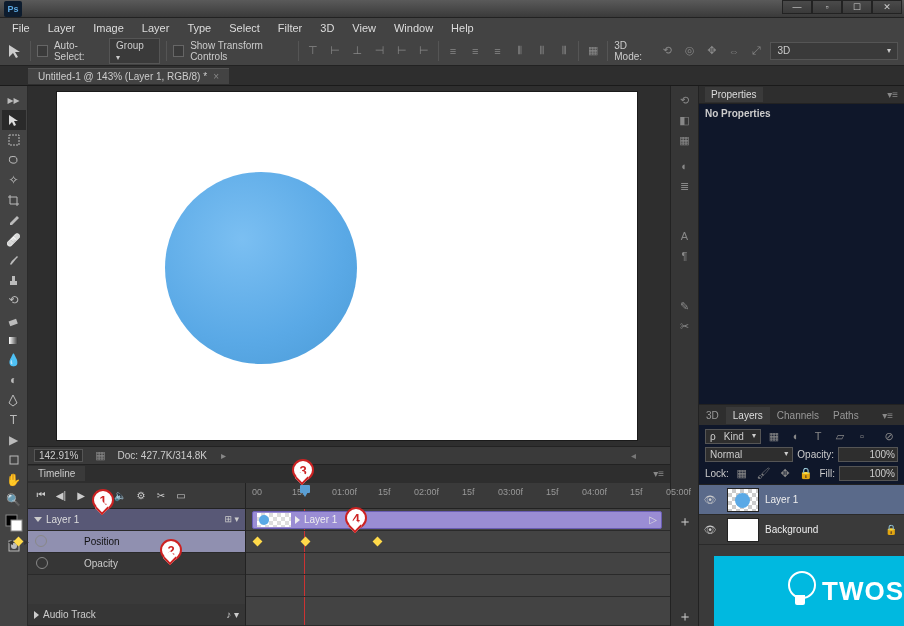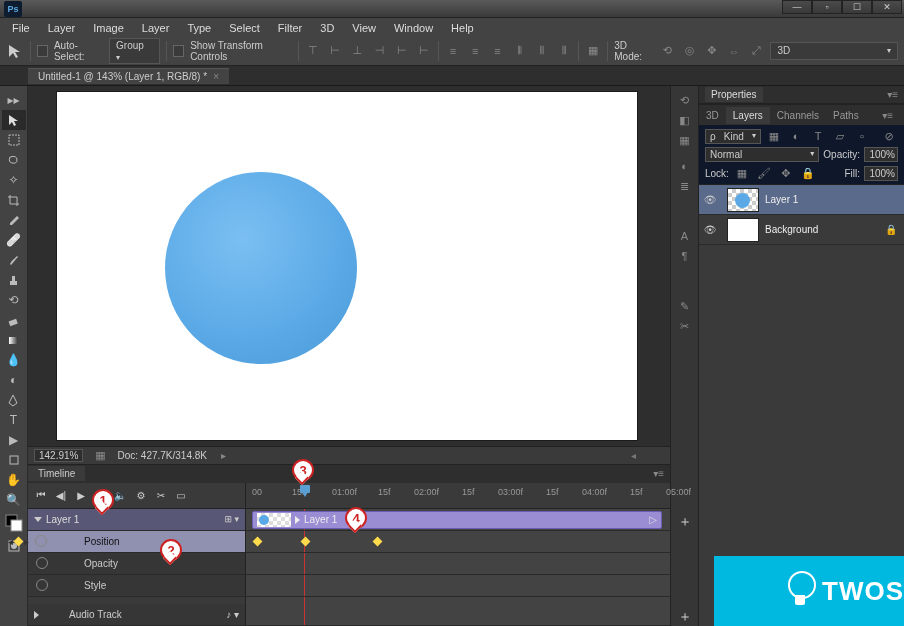--- a/index.html
+++ b/index.html
@@ -57,21 +57,21 @@
 .playhead { position: absolute; top: 0; left: 54px; width: 10px; height: 14px; }
 .playhead::before { content: ''; position: absolute; top: 2px; left: 0; width: 10px; height: 8px; background: #5a9fd4; border-radius: 1px; }
 .playhead::after { content: ''; position: absolute; top: 9px; left: 2px; border-left: 3px solid transparent; border-right: 3px solid transparent; border-top: 5px solid #5a9fd4; }
 .tl-body { flex: 1; display: flex; }
 .tl-track-labels { width: 218px; background: #3a3a3a; border-right: 1px solid #222; display: flex; flex-direction: column; }
 .tl-tracks { flex: 1; background: #434343; position: relative; }
 .track-head { height: 22px; border-bottom: 1px solid #2a2a2a; display: flex; align-items: center; padding: 0 6px; }
 .track-head.layer { background: #585876; color: #ddd; }
 .track-head.prop { background: #363636; color: #ccc; padding-left: 56px; }
 .track-head.prop.sel { background: #9090b0; color: #111; }
-.track-head.audio { background: #363636; color: #ccc; gap: 26px; }
+.track-head.audio { background: #363636; color: #ccc; }
 .tri { display: inline-block; border-top: 4px solid transparent; border-bottom: 4px solid transparent; border-left: 5px solid #ccc; margin-right: 4px; }
 .tri.down { border-left: 4px solid transparent; border-right: 4px solid transparent; border-top: 5px solid #ccc; border-bottom: none; }
 .kf-ctrl { display: flex; align-items: center; gap: 2px; margin-right: 4px; }
 .diamond { width: 7px; height: 7px; background: #ffda4a; transform: rotate(45deg); display: inline-block; }
 .stopwatch { width: 12px; height: 12px; border: 1px solid #888; border-radius: 50%; display: inline-block; }
 
 .clip-row { height: 22px; border-bottom: 1px solid #2a2a2a; position: relative; }
 .clip { position: absolute; left: 6px; right: 8px; top: 2px; height: 18px; background: #9a8dd4; border: 1px solid #6a5db4; border-radius: 2px; display: flex; align-items: center; }
 .clip-thumb { width: 34px; height: 14px; background: repeating-conic-gradient(#ddd 0 25%, #fff 0 50%) 0 0/8px 8px; margin: 0 4px; position: relative; }
 .clip-thumb::after { content: ''; position: absolute; left: 2px; top: 2px; width: 10px; height: 10px; border-radius: 50%; background: #5aa9e6; }
@@ -89,21 +89,21 @@
 .panel-tab.active { background: #3a3a3a; color: #ddd; }
 .props-body { flex: 0 0 300px; padding: 4px 6px; color: #ccc; font-size: 10px; }
 .layers-panel { flex: 1; display: flex; flex-direction: column; border-top: 1px solid #222; }
 .layers-tabs { height: 20px; background: #2e2e2e; display: flex; align-items: center; }
 .layers-tabs span { padding: 3px 7px; font-size: 10px; color: #999; }
 .layers-tabs span.active { background: #3a3a3a; color: #ddd; }
 .layers-opts { padding: 3px 6px; display: flex; flex-direction: column; gap: 3px; border-bottom: 1px solid #222; }
 .layers-row { display: flex; align-items: center; gap: 4px; font-size: 10px; }
 .kind-select { background: #2e2e2e; border: 1px solid #555; padding: 1px 4px; flex: 0 0 56px; display: flex; justify-content: space-between; }
 .blend-select { background: #2e2e2e; border: 1px solid #555; padding: 1px 4px; flex: 1; display: flex; justify-content: space-between; }
-.pct-field { background: #2e2e2e; border: 1px solid #555; padding: 1px 2px; width: 34px; text-align: right; }
+.pct-field { background: #2e2e2e; border: 1px solid #555; padding: 1px 2px; width: 60px; text-align: right; }
 .layers-list { flex: 1; background: #3a3a3a; }
 .layer-item { height: 30px; display: flex; align-items: center; border-bottom: 1px solid #2a2a2a; }
 .layer-item.sel { background: #5a6a8a; }
 .eye { width: 22px; text-align: center; color: #ccc; }
 .layer-thumb { width: 32px; height: 24px; background: repeating-conic-gradient(#ccc 0 25%, #fff 0 50%) 0 0/8px 8px; border: 1px solid #222; position: relative; margin: 0 6px; }
 .layer-thumb.circle-thumb::after { content: ''; position: absolute; left: 7px; top: 4px; width: 15px; height: 15px; border-radius: 50%; background: #5aa9e6; }
 .layer-thumb.bg-thumb { background: #fff; }
 .layer-name { font-size: 10px; color: #eee; }
 .lock-icon { margin-left: auto; margin-right: 6px; color: #ccc; font-size: 10px; }
 
@@ -344,24 +344,20 @@
                 <span class="diamond"></span>
                 <span style="color:#333">▸</span>
               <span class="stopwatch" style="margin-left:4px;"></span>
             </span>
             <span>Position</span>
           </div>
           <div class="track-head prop">
             <span class="stopwatch" style="position:absolute;left:36px;"></span>
             <span>Opacity</span>
           </div>
-          <div class="track-head prop">
-            <span class="stopwatch" style="position:absolute;left:36px;"></span>
-            <span>Style</span>
-          </div>
           <div style="flex:1"></div>
           <div class="track-head audio">
             <span class="tri"></span>
             <span>Audio Track</span>
             <span style="margin-left:auto">♪ ▾</span>
           </div>
         </div>
         <div class="tl-tracks">
           <div class="playline"></div>
           <div class="clip-row">
@@ -398,20 +394,23 @@
     <span class="mini-icon">¶</span>
     <span class="mini-icon" style="margin-top:30px">✎</span>
     <span class="mini-icon">✂</span>
   </div>
 
   <div class="right-panels">
     <div class="panel-header">
       <span class="panel-tab active">Properties</span>
       <span style="margin-left:auto;color:#888">▾≡</span>
     </div>
+    <div class="props-body">
+      <div style="font-weight:bold;">No Properties</div>
+    </div>
 
     <div class="layers-panel">
       <div class="layers-tabs">
         <span>3D</span>
         <span class="active">Layers</span>
         <span>Channels</span>
         <span>Paths</span>
         <span style="margin-left:auto;margin-right:4px;color:#888">▾≡</span>
       </div>
       <div class="layers-opts">

